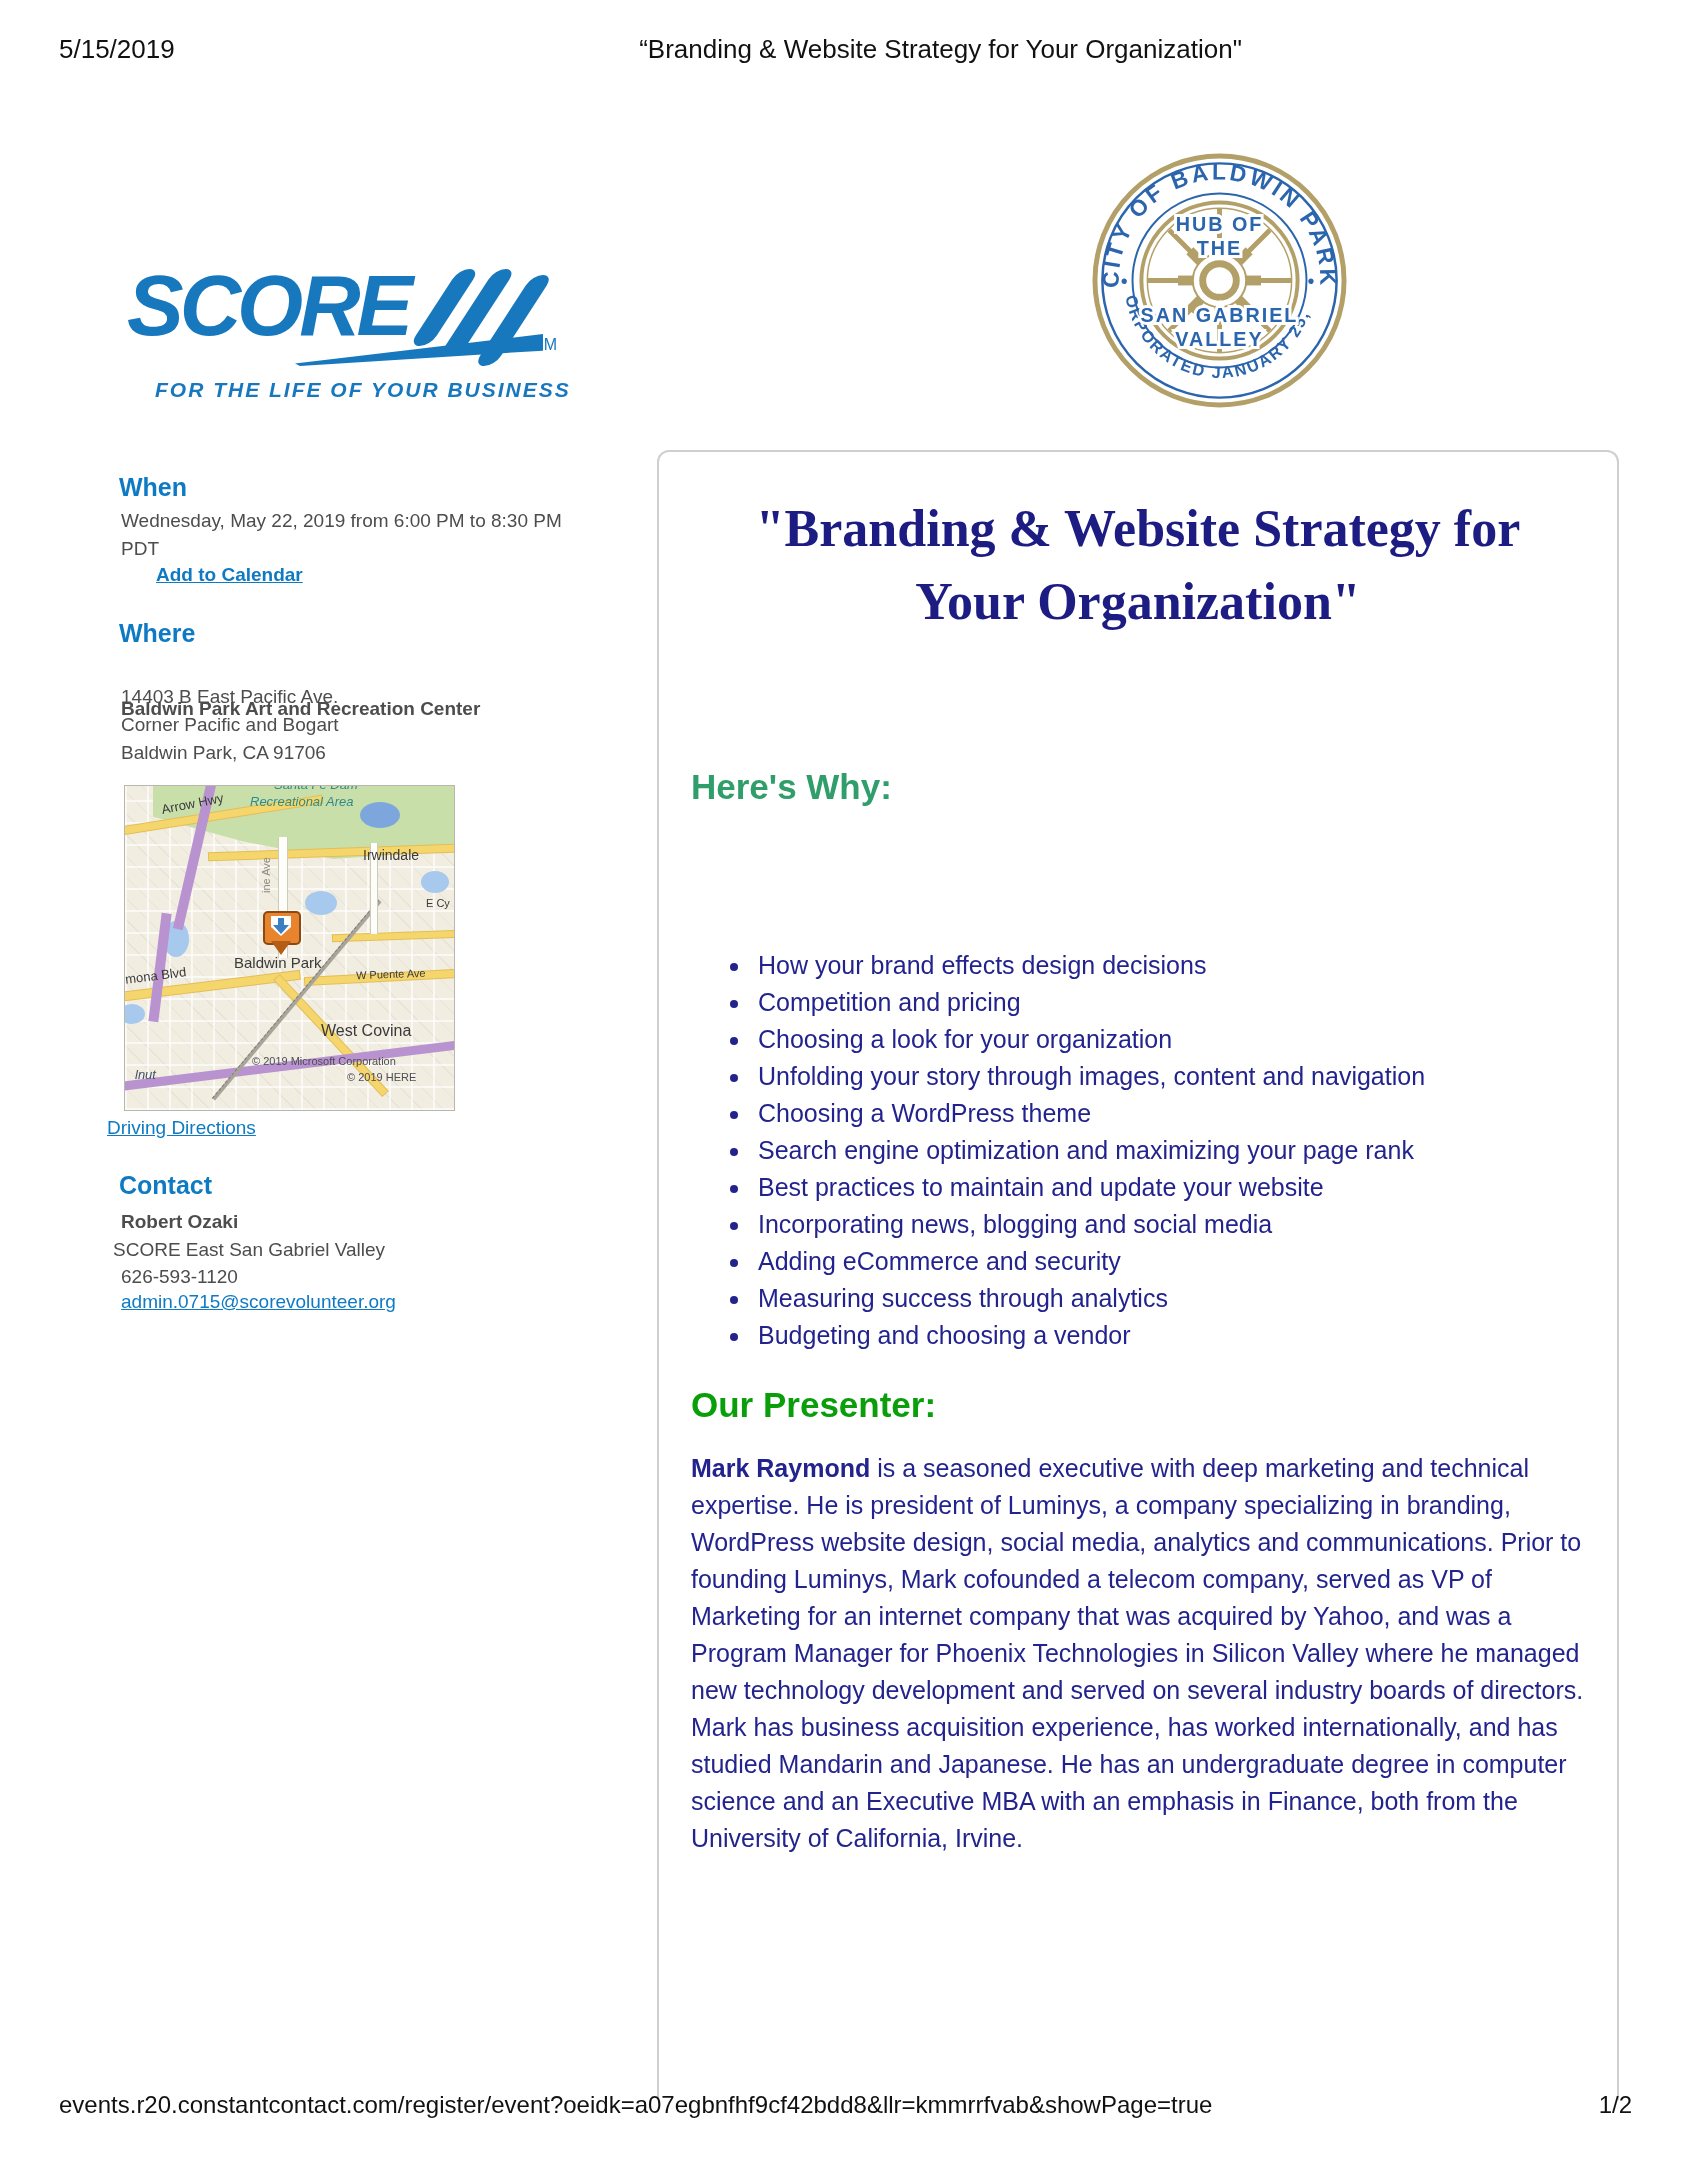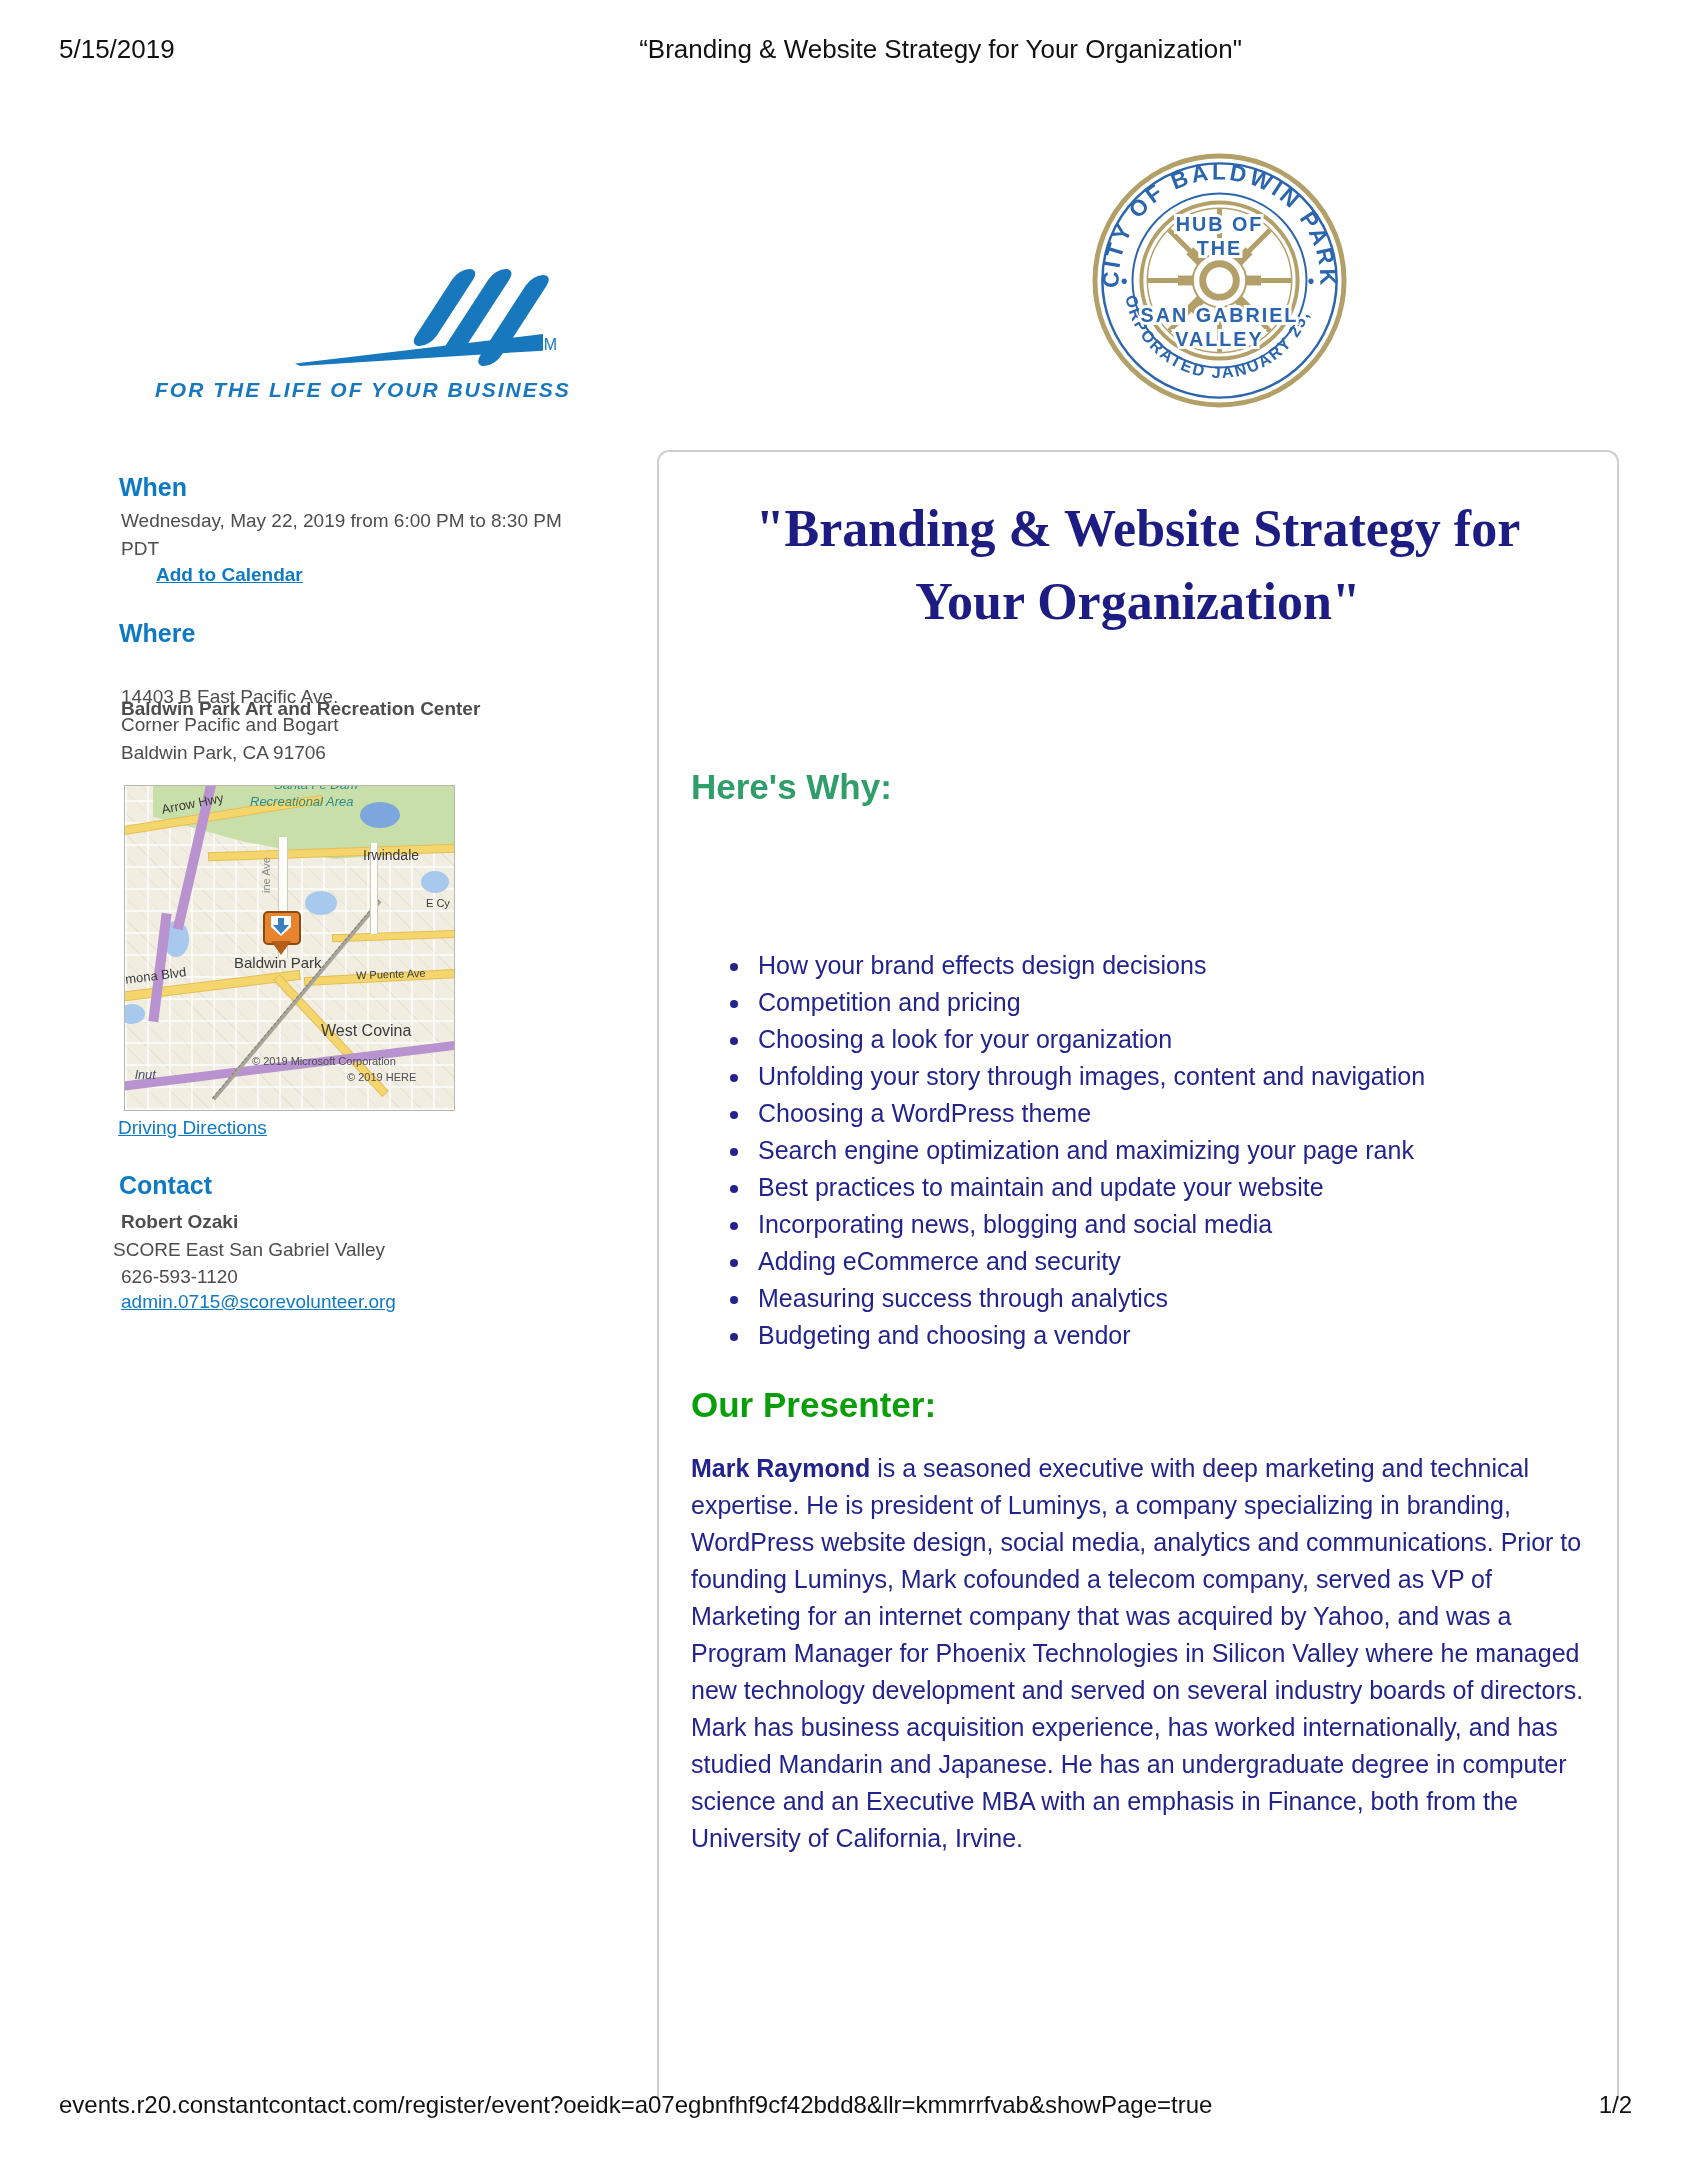--- a/index.html
+++ b/index.html
@@ -50,20 +50,21 @@
   .bio{font-size:25px;color:#23238e;line-height:37px;width:903px;}
   a{cursor:pointer;}
 </style>
 </head>
 <body>
 
 <div class="abs hdr" style="left:59px;top:34px;">5/15/2019</div>
 <div class="abs hdr" style="left:198px;top:34px;width:1485px;text-align:center;">“Branding &amp; Website Strategy for Your Organization"</div>
 
 <div class="abs" style="left:119px;top:255px;width:455px;height:149px;">
+  <div class="abs score-word" style="left:8px;top:8px;">SCORE</div>
   <span class="score-slash" style="left:315px;top:14px;width:21px;height:77px;"></span>
   <span class="score-slash" style="left:348px;top:14px;width:21px;height:87px;"></span>
   <span class="score-slash" style="left:384px;top:20px;width:21px;height:91px;"></span>
   <span class="score-swoosh" style="left:176px;top:79px;width:248px;height:32px;"></span>
   <div class="abs score-tm" style="left:414px;top:81px;">TM</div>
   <div class="abs score-tag" style="left:36px;top:123px;">FOR THE LIFE OF YOUR BUSINESS</div>
 </div>
 
 <svg class="abs" style="left:1091px;top:152px;" width="257" height="257" viewBox="0 0 260 260">
   <circle cx="130" cy="130" r="126" fill="#fff" stroke="#b3a068" stroke-width="5"></circle>
@@ -168,21 +169,21 @@
 
   <div class="abs" style="left:137px;top:125px;width:38px;height:50px;">
     <div class="abs" style="left:1px;top:0;width:34px;height:30px;background:#e8832e;border:2px solid #8a4a12;border-radius:5px;"></div>
     <div class="abs" style="left:9px;top:30px;width:0;height:0;border-left:10px solid transparent;border-right:10px solid transparent;border-top:14px solid #b35d16;"></div>
     <div class="abs" style="left:9px;top:5px;width:20px;height:20px;background:#fff;clip-path:polygon(0 0,100% 0,100% 55%,50% 100%,0 55%);"></div>
     <div class="abs" style="left:16px;top:7px;width:6px;height:8px;background:#3a7fc1;"></div>
     <div class="abs" style="left:11px;top:14px;width:16px;height:9px;background:#3a7fc1;clip-path:polygon(0 0,100% 0,50% 100%);"></div>
   </div>
 </div>
 
-<a class="abs sb-link" style="left:118px;top:1117px;">Driving Directions</a>
+<a class="abs sb-link" style="left:107px;top:1117px;">Driving Directions</a>
 
 <div class="abs sb-h" style="left:119px;top:1171px;">Contact</div>
 <div class="abs sb-t sb-b" style="left:121px;top:1208px;">Robert Ozaki</div>
 <div class="abs sb-t" style="left:113px;top:1236px;">SCORE East San Gabriel Valley</div>
 <div class="abs sb-t" style="left:121px;top:1263px;">626-593-1120</div>
 <a class="abs sb-link" style="left:121px;top:1291px;">admin.0715@scorevolunteer.org</a>
 
 <div class="abs panel">
   <div class="abs title" style="top:40px;">
     <div>"Branding &amp; Website Strategy for</div>

